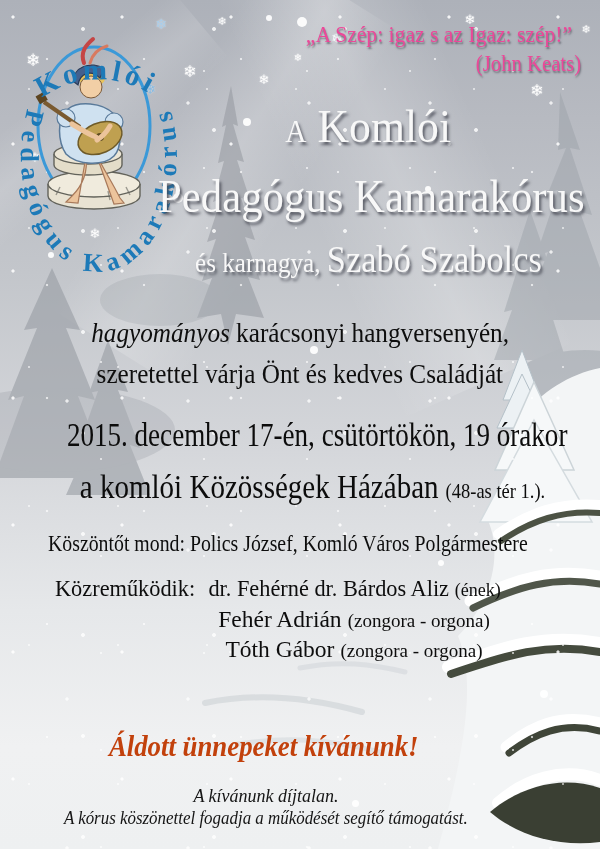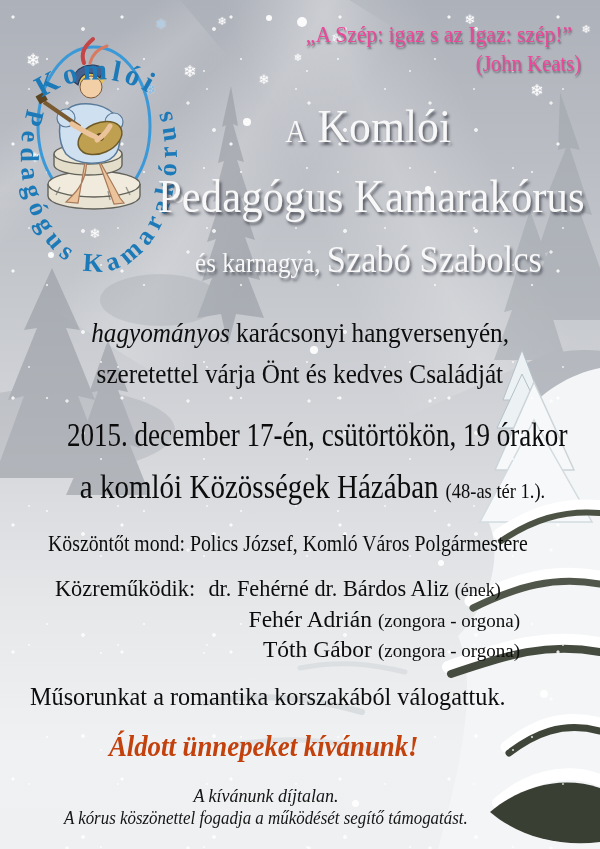--- a/index.html
+++ b/index.html
@@ -46,21 +46,21 @@
   .t3 .conductor{font-size:37px;}
   .invite{position:absolute;left:0;top:312px;width:600px;text-align:center;
           color:#0e0e0e;font-size:28px;line-height:41px;}
   .event{position:absolute;left:12px;top:412px;width:560px;text-align:right;color:#0c0c0c;}
   .e1{font-size:33px;line-height:46px;}
   .e2{font-size:33px;line-height:46px;margin-top:6px;margin-left:36px;}
   .e2 .addr{font-size:21px;margin-left:8px;}
   .greet{position:absolute;left:48px;top:531px;font-size:22.5px;color:#0d0d0d;}
   .perf1{position:absolute;left:55px;top:575px;font-size:23.5px;color:#0d0d0d;}
   .perf1 .label{margin-right:14px;}
-  .perf-row{position:absolute;left:188px;width:332px;text-align:right;
+  .perf-row{position:absolute;left:188px;width:332px;text-align:center;
             font-size:23.5px;color:#0d0d0d;}
   .perf2{top:606px;} .perf3{top:636px;}
   .role{font-size:19px;margin-left:6px;}
   .prog{position:absolute;left:30px;top:682px;font-size:25.5px;color:#0d0d0d;}
   .wish{position:absolute;left:0;top:731px;width:528px;text-align:center;
         font-style:italic;font-weight:700;font-size:28.5px;color:#c2410c;}
   .footer{position:absolute;left:0;top:786px;width:532px;text-align:center;
           font-style:italic;font-size:18px;line-height:21.5px;color:#151515;}
   .logo{position:absolute;left:8px;top:6px;}
 </style>
@@ -218,23 +218,20 @@
       <span class="label">Közreműködik:</span><span>dr. Fehérné dr. Bárdos Aliz</span><span class="role">(ének)</span>
     </span>
   </div>
   <div class="perf-row perf2">
     <span class="cx"><span>Fehér Adrián</span><span class="role">(zongora - orgona)</span></span>
   </div>
   <div class="perf-row perf3">
     <span class="cx"><span>Tóth Gábor</span><span class="role">(zongora - orgona)</span></span>
   </div>
 
-  <div class="prog">
-    <span class="cx s95 oleft">Műsorunkat a romantika korszakából válogattuk.</span>
-  </div>
 
   <div class="wish">
     <span class="cx s94">Áldott ünnepeket kívánunk!</span>
   </div>
 
   <div class="footer">
     <div><span class="cx">A kívánunk díjtalan.</span></div>
     <div><span class="cx s94">A kórus köszönettel fogadja a működését segítő támogatást.</span></div>
   </div>
 

